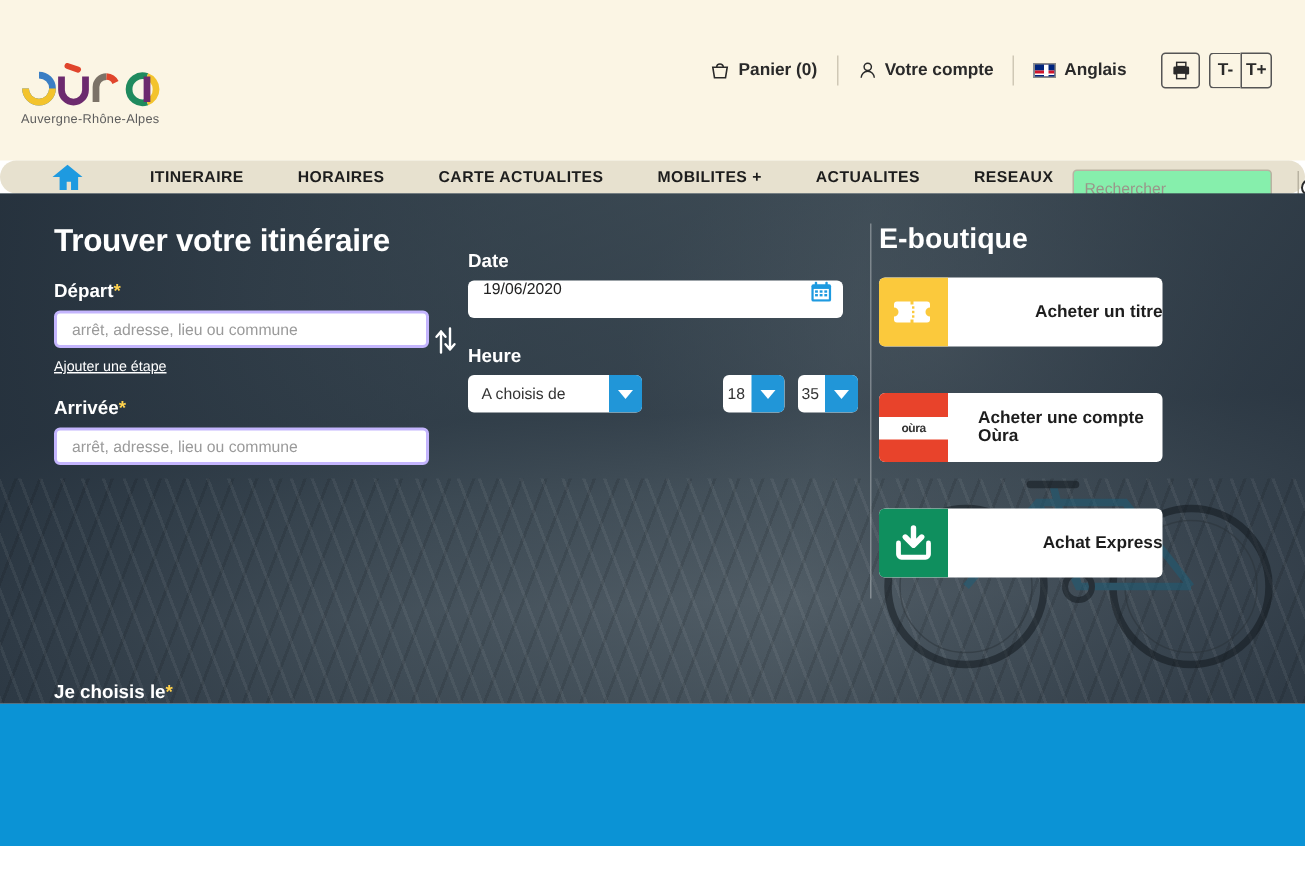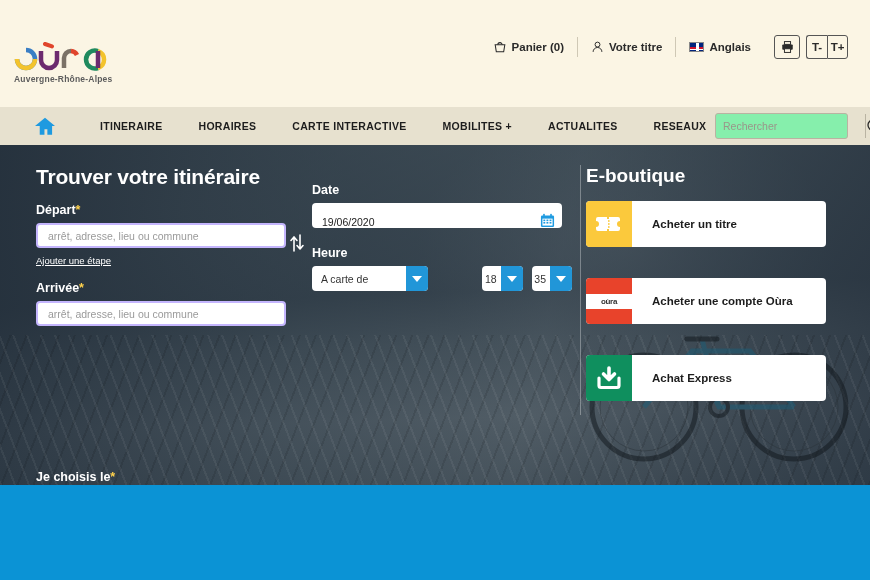--- a/index.html
+++ b/index.html
@@ -13,21 +13,21 @@
   
   .header {
     position: relative;
     height: 107px;
     background: #fbf5e4;
   }
   .logo-wrap { position: absolute; left: 12px; top: 42px; }
   .logo-svg { display: block; }
   .logo-sub {
     font-size: 8.5px; color: #5c5c5c; letter-spacing: .2px;
-    margin-top: 2px; margin-left: 2px; font-weight: bold;
+    margin-top: 2px; margin-left: 2px;
   }
 
   .util {
     position: absolute; right: 22px; top: 35px;
     display: flex; align-items: center; gap: 0;
     font-size: 11.5px; font-weight: bold; color: #2a2a2a;
   }
   .util-item {
     display: flex; align-items: center; gap: 5px;
     padding: 0 13px; cursor: pointer; white-space: nowrap;
@@ -57,22 +57,22 @@
   .tsize span {
     width: 21px; height: 24px; border: 1px solid #555;
     display: flex; align-items: center; justify-content: center;
     font-size: 11.5px; font-weight: bold; cursor: pointer; background: transparent;
   }
   .tsize span:first-child { border-radius: 3px 0 0 3px; border-right: none; }
   .tsize span:last-child { border-radius: 0 3px 3px 0; }
 
   
   .nav {
-    position: relative; height: 38px; background: #e7e1cf;
-    display: flex; align-items: center; padding-left: 34px;
+    position: relative; height: 22px; background: #e7e1cf;
+    display: flex; align-items: center; padding-left: 34px; border-radius: 18px;
   }
   .nav-home { margin-right: 26px; cursor: pointer; display: flex; }
   .nav-item {
     font-size: 10.5px; font-weight: bold; color: #1d1d1d;
     letter-spacing: .3px; padding: 0 18px; cursor: pointer; white-space: nowrap;
   }
   .caret-dn {
     display: inline-block; width: 0; height: 0; margin-left: 4px;
     border-left: 4px solid transparent; border-right: 4px solid transparent;
     border-top: 4px solid #1d1d1d; vertical-align: middle;
@@ -145,21 +145,21 @@
     font-size: 9.5px; color: #fff; text-decoration: underline;
     margin-top: 7px; display: inline-block; cursor: pointer;
   }
   .swap-btn {
     position: absolute; left: 252px; top: 30px; cursor: pointer;
   }
 
   .col-right { position: absolute; left: 276px; top: 18px; width: 260px; }
   .date-input {
     width: 250px; height: 25px; background: #fff; border-radius: 4px;
-    display: flex; align-items: flex-end; justify-content: space-between;
+    display: flex; align-items: flex-start; justify-content: space-between;
     padding: 0 7px 0 10px; font-size: 10.5px; color: #222;
   }
   .heure-row { display: flex; align-items: center; gap: 0; }
   .sel {
     height: 25px; background: #fff; border-radius: 4px;
     display: flex; align-items: center; overflow: hidden;
   }
   .sel .val {
     font-size: 10.5px; color: #333; padding: 0 9px; flex: 1;
     display: flex; align-items: center;
@@ -183,23 +183,23 @@
     position: absolute; left: 36px; top: 325px;
     font-size: 12.5px; font-weight: bold; color: #fff;
   }
 
   
   .eb { position: absolute; left: 586px; top: 20px; width: 260px; }
   .eb-title {
     font-size: 19px; font-weight: bold; color: #fff; margin-bottom: 14px;
   }
   .eb-card {
-    width: 240px; height: 46px; background: #fff; border-radius: 4px;
+    width: 189px; height: 46px; background: #fff; border-radius: 4px;
     display: flex; align-items: center; margin-bottom: 31px;
-    overflow: hidden; cursor: pointer;
+    overflow: hidden; cursor: pointer; justify-content: space-between;
   }
   .eb-ic {
     width: 46px; height: 46px; flex: none;
     display: flex; align-items: center; justify-content: center;
   }
   .eb-lbl {
     font-size: 11.5px; font-weight: bold; color: #1d1d1d; padding-left: 20px;
   }
   .oura-chip {
     background: #fff; border-radius: 4px; padding: 3px 22px;
@@ -238,21 +238,21 @@
           <path d="M5.5 5.5 a2.5 2.5 0 0 1 5 0" fill="none" stroke="#2a2a2a" stroke-width="1.2"></path>
         </svg>
         <span>Panier (0)</span>
       </div>
       <div class="util-sep"></div>
       <div class="util-item">
         <svg width="13" height="14" viewBox="0 0 16 16">
           <circle cx="8" cy="5" r="3" fill="none" stroke="#2a2a2a" stroke-width="1.2"></circle>
           <path d="M2.6 14 a5.4 5.4 0 0 1 10.8 0" fill="none" stroke="#2a2a2a" stroke-width="1.2"></path>
         </svg>
-        <span>Votre titre</span>
+        <span>Votre compte</span>
       </div>
       <div class="util-sep"></div>
       <div class="util-item">
         <span class="flag">
             <i></i>
             <i class="v"></i>
           </span>
         <span>Anglais</span>
       </div>
       <div class="printer-btn">
@@ -270,21 +270,21 @@
   </div>
 
   <div class="nav">
     <div class="nav-home">
       <svg width="22" height="20" viewBox="0 0 24 22">
         <path d="M12 2 L23 11 h-3.2 v9.5 h-5.2 v-6 h-3.2 v6 h-5.2 V11 H1 z" fill="#1e9ae0"></path>
       </svg>
     </div>
     <div class="nav-item">ITINERAIRE</div>
     <div class="nav-item">HORAIRES</div>
-    <div class="nav-item">CARTE INTERACTIVE</div>
+    <div class="nav-item">CARTE ACTUALITES</div>
     <div class="nav-item">MOBILITES +</div>
     <div class="nav-item">ACTUALITES</div>
     <div class="nav-item">RESEAUX</div>
     <div class="nav-item">
       <span>E-BOUTIQUE</span><i class="caret-dn"></i>
     </div>
 
     <div class="searchbox">
       <input type="text" placeholder="Rechercher" style="">
       <div class="search-go">
@@ -356,21 +356,21 @@
                   <rect x="10.2" y="9.6" width="2" height="1.7"></rect>
               </g>
               <rect x="3.4" y="0.9" width="1.7" height="3" rx=".7" fill="#1e9ae0"></rect>
               <rect x="10.9" y="0.9" width="1.7" height="3" rx=".7" fill="#1e9ae0"></rect>
             </svg>
           </div>
 
           <div class="fld-label" style="margin-top:18px;">Heure</div>
           <div class="heure-row">
             <div class="sel sel-apd">
-              <span class="val">A carte de</span>
+              <span class="val">A choisis de</span>
               <span class="btn">
                   <i></i>
                 </span>
             </div>
             <div class="sel sel-hh">
               <span class="val">18</span>
               <span class="btn">
                   <i></i>
                 </span>
             </div>

